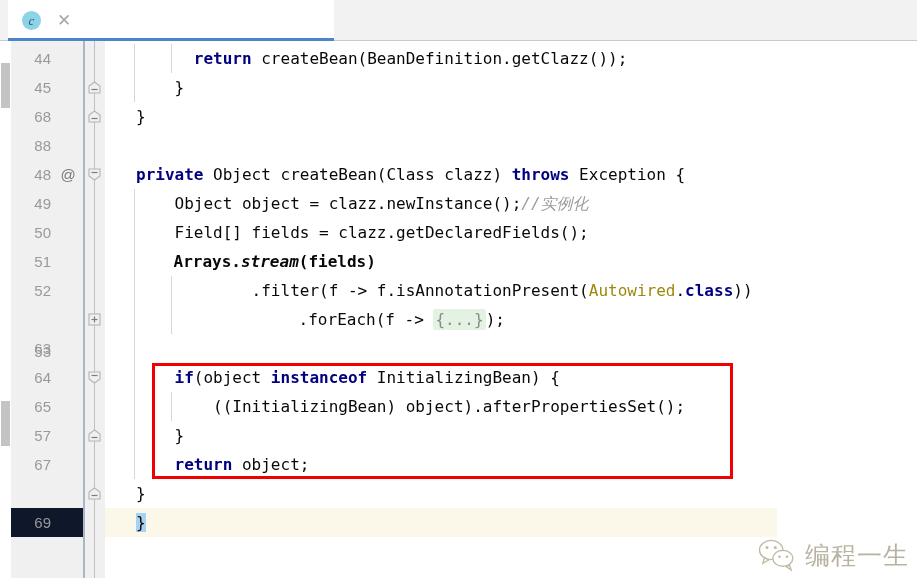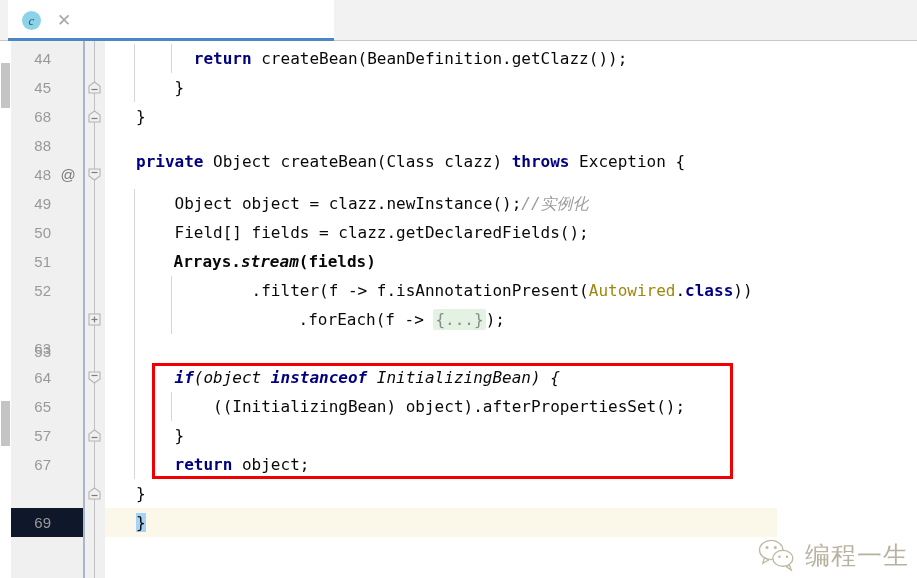--- a/index.html
+++ b/index.html
@@ -366,28 +366,28 @@
             <line x1="3.5" y1="8.5" x2="9.5" y2="8.5" stroke="#7d7d7d" stroke-width="1.2"></line>
           </svg>
         </div>
       </div>
 
     <div class="code" id="code">
         <div class="code-line" style="top: 3px;"><div class="iguide" style="left: 29px; top: 0px; height: 29px;"></div><div class="iguide" style="left: 66.28px; top: 0px; height: 29px;"></div><span class="code-text" style="left: 31px;"><span class="plain">      </span><span class="kw">return</span><span class="plain"> createBean(BeanDefinition.getClazz());</span></span></div>
         <div class="code-line" style="top: 32px;"><div class="iguide" style="left: 29px; top: 0px; height: 29px;"></div><span class="code-text" style="left: 31px;"><span class="plain">    }</span></span></div>
         <div class="code-line" style="top: 61px;"><span class="code-text" style="left: 31px;"><span class="plain">}</span></span></div>
         <div class="code-line" style="top: 90px;"><span class="code-text" style="left: 31px;"></span></div>
-        <div class="code-line" style="top: 106px; text-align: right;"><span class="code-text" style="left: 31px;"><span class="kw">private</span><span class="plain"> Object createBean(Class clazz) </span><span class="kw">throws</span><span class="plain"> Exception {</span></span></div>
+        <div class="code-line" style="top: 119px; text-align: right;"><span class="code-text" style="left: 31px;"><span class="kw">private</span><span class="plain"> Object createBean(Class clazz) </span><span class="kw">throws</span><span class="plain"> Exception {</span></span></div>
         <div class="code-line" style="top: 148px;"><div class="iguide" style="left: 29px; top: 0px; height: 29px;"></div><span class="code-text" style="left: 31px;"><span class="plain">    Object object = clazz.newInstance();</span><span class="comment">//实例化</span></span></div>
         <div class="code-line" style="top: 177px;"><div class="iguide" style="left: 29px; top: 0px; height: 29px;"></div><span class="code-text" style="left: 31px;"><span class="plain">    Field[] fields = clazz.getDeclaredFields();</span></span></div>
         <div class="code-line" style="top: 206px;"><div class="iguide" style="left: 29px; top: 0px; height: 29px;"></div><span class="code-text" style="left: 30px; font-weight: bold;"><span class="plain">    Arrays.</span><span class="ital">stream</span><span class="plain">(fields)</span></span></div>
         <div class="code-line" style="top: 235px;"><div class="iguide" style="left: 29px; top: 0px; height: 29px;"></div><div class="iguide" style="left: 66.28px; top: 0px; height: 29px;"></div><span class="code-text" style="left: 31px;"><span class="plain">            .filter(f -&gt; f.isAnnotationPresent(</span><span class="anno">Autowired</span><span class="plain">.</span><span class="kw">class</span><span class="plain">))</span></span></div>
         <div class="code-line" style="top: 264px;"><div class="iguide" style="left: 29px; top: 0px; height: 29px;"></div><div class="iguide" style="left: 66.28px; top: 0px; height: 29px;"></div><span class="code-text" style="left: 34px; margin-left: 44px;"><span class="plain">            .forEach(f -&gt; </span><span class="fold-ph">{...}</span><span class="plain">);</span></span></div>
         <div class="code-line" style="top: 293px;"><div class="iguide" style="left: 29px; top: 0px; height: 29px;"></div><span class="code-text" style="left: 31px;"></span></div>
-        <div class="code-line" style="top: 322px; font-style: italic;"><div class="iguide" style="left: 29px; top: 0px; height: 29px;"></div><span class="code-text" style="left: 31px;"><span class="plain">    </span><span class="kw">if</span><span class="plain">(object </span><span class="kw">instanceof</span><span class="plain"> InitializingBean) {</span></span></div>
+        <div class="code-line" style="top: 322px;"><div class="iguide" style="left: 29px; top: 0px; height: 29px;"></div><span class="code-text" style="left: 31px;"><span class="plain">    </span><span class="kw">if</span><span class="plain">(object </span><span class="kw">instanceof</span><span class="plain"> InitializingBean) {</span></span></div>
         <div class="code-line" style="top: 351px;"><div class="iguide" style="left: 29px; top: 0px; height: 29px;"></div><div class="iguide" style="left: 66.28px; top: 0px; height: 29px;"></div><span class="code-text" style="left: 31px;"><span class="plain">        ((InitializingBean) object).afterPropertiesSet();</span></span></div>
         <div class="code-line" style="top: 380px;"><div class="iguide" style="left: 29px; top: 0px; height: 29px;"></div><span class="code-text" style="left: 31px;"><span class="plain">    }</span></span></div>
         <div class="code-line" style="top: 409px;"><div class="iguide" style="left: 29px; top: 0px; height: 29px;"></div><span class="code-text" style="left: 31px;"><span class="plain">    </span><span class="kw">return</span><span class="plain"> object;</span></span></div>
         <div class="code-line" style="top: 438px;"><span class="code-text" style="left: 31px;"><span class="plain">}</span></span></div>
         <div class="code-line current" style="top: 467px;"><span class="code-text" style="left: 31px;"><span class="sel-brace">}</span></span></div>
       </div>
 
     <div class="redbox" id="redbox" style="left:152px; top:322px; width:581px; height:116px;"></div>
 
     <div class="watermark">

